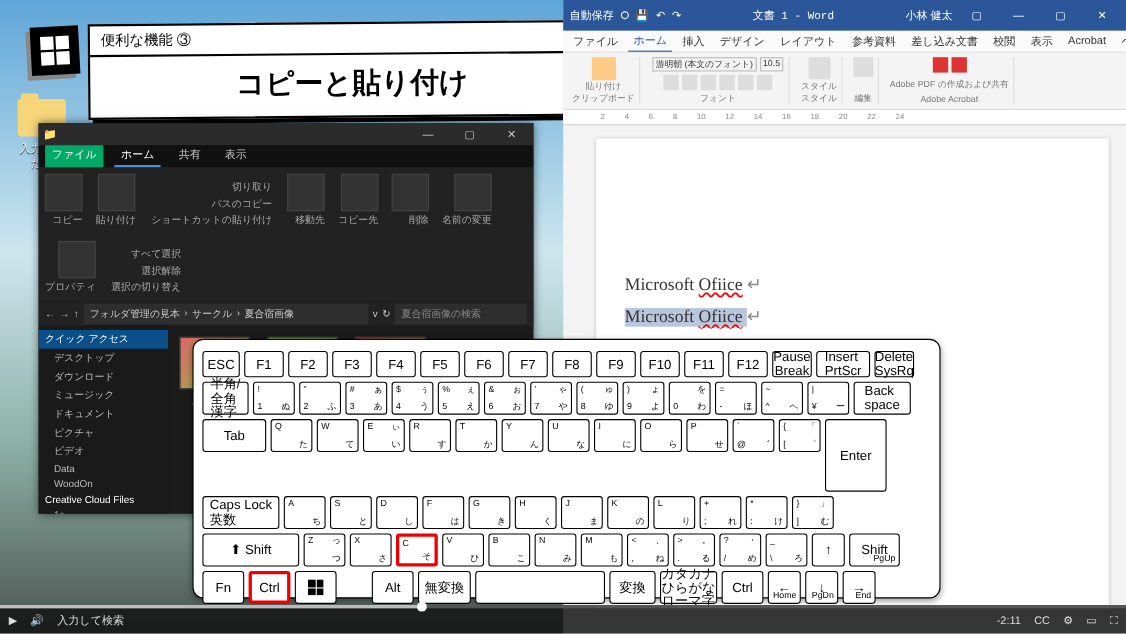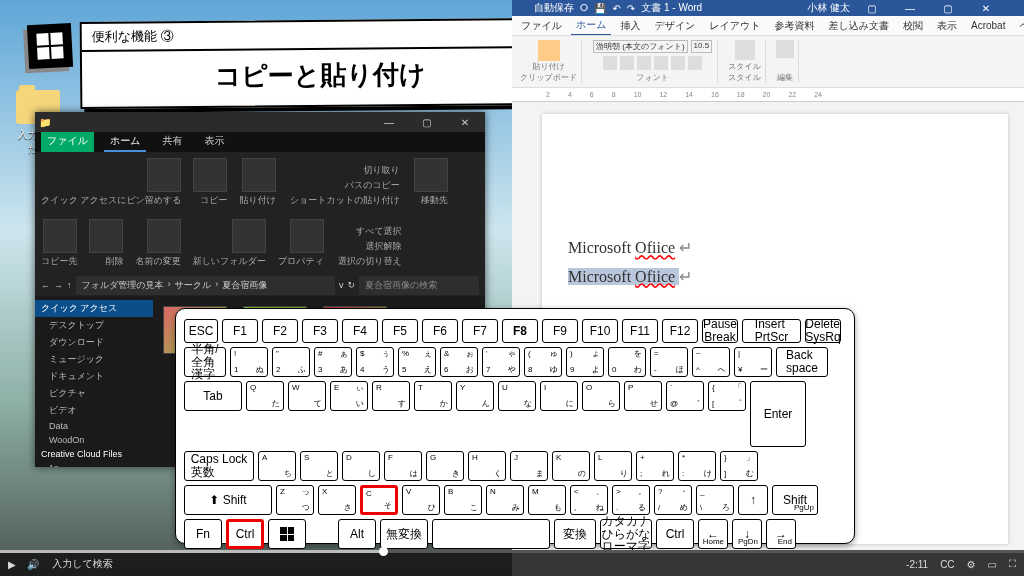--- a/index.html
+++ b/index.html
@@ -39,22 +39,22 @@
   .explorer .sidebar{width:118px;background:#1a1a1a;padding:4px 0;overflow:auto;font-size:9px;}
   .explorer .sidebar .item{padding:2px 8px 2px 14px;white-space:nowrap;color:#bbb;}
   .explorer .sidebar .item.h{padding-left:6px;color:#fff;}
   .explorer .sidebar .item.sel{background:#0a4e8a;color:#fff;}
   .explorer .content{flex:1;padding:10px;display:flex;gap:16px;align-items:flex-start;}
   .explorer .thumb{width:64px;text-align:center;font-size:9px;color:#ccc;}
   .explorer .thumb .img{width:64px;height:48px;background:linear-gradient(135deg,#c86,#9b4);margin-bottom:4px;border:1px solid #444;}
 
   
   .word { position:absolute; right:0; top:0; width:512px; height:576px; background:#f3f3f3; font-size:10px; color:#333; }
-  .word .titlebar{height:16px;background:#2b579a;color:#fff;display:flex;align-items:center;padding:0 22px;gap:6px;}
-  .word .titlebar .center{flex:1;text-align:left;}
+  .word .titlebar{height:28px;background:#2b579a;color:#fff;display:flex;align-items:center;padding:0 6px;gap:6px;}
+  .word .titlebar .center{flex:1;text-align:center;font-family:Liberation Mono, monospace;}
   .word .titlebar .wb{width:32px;text-align:center;}
   .word .tabs{height:20px;background:#fafafa;display:flex;align-items:center;gap:4px;font-size:10px;border-bottom:1px solid #ddd;padding:0 4px;overflow:hidden;white-space:nowrap;}
   .word .tabs span{padding:2px 5px;}
   .word .tabs .on{border-bottom:2px solid #2b579a;color:#2b579a;}
   .word .ribbon{height:52px;background:#f4f4f4;border-bottom:1px solid #ddd;display:flex;gap:6px;padding:4px;overflow:hidden;font-size:8px;}
   .word .ribbon .grp{border-right:1px solid #ddd;padding:0 4px;display:flex;flex-direction:column;align-items:center;justify-content:space-between;}
   .word .ribbon .grp .row{display:flex;gap:3px;}
   .word .ribbon .grp .ic{width:14px;height:14px;background:#ddd;}
   .word .ribbon .grp .lbl{color:#777;font-size:8px;white-space:nowrap;}
   .word .ruler{height:14px;background:#fff;border-bottom:1px solid #ccc;font-size:7px;color:#888;display:flex;align-items:center;gap:18px;padding-left:34px;overflow:hidden;}
@@ -114,24 +114,20 @@
   </div>
   <div class="tabs">
     <span style="background:#0a6;color:#fff;">ファイル</span>
     <span class="on">ホーム</span>
     <span>共有</span>
     <span>表示</span>
   </div>
   <div class="ribbon">
     <div class="group">
         <div class="big"></div>
-        <div>クイック アクセスにピン留めする</div>
-      </div>
-    <div class="group">
-        <div class="big"></div>
         <div>コピー</div>
       </div>
     <div class="group">
         <div class="big"></div>
         <div>貼り付け</div>
       </div>
     <div class="group lines">
       <div>切り取り</div>
       <div>パスのコピー</div>
       <div>ショートカットの貼り付け</div>
@@ -144,24 +140,20 @@
         <div class="big"></div>
         <div>コピー先</div>
       </div>
     <div class="group">
         <div class="big"></div>
         <div>削除</div>
       </div>
     <div class="group">
         <div class="big"></div>
         <div>名前の変更</div>
-      </div>
-    <div class="group">
-        <div class="big"></div>
-        <div>新しいフォルダー</div>
       </div>
     <div class="group">
         <div class="big"></div>
         <div>プロパティ</div>
       </div>
     <div class="group lines">
       <div>すべて選択</div>
       <div>選択解除</div>
       <div>選択の切り替え</div>
     </div>
@@ -264,20 +256,28 @@
     </div>
     <div class="grp">
       <div class="ic" style="width:20px;height:20px;"></div>
       <div class="lbl">スタイル</div>
       <div class="lbl">スタイル</div>
     </div>
     <div class="grp">
       <div class="ic" style="width:18px;height:18px;"></div>
       <div class="lbl">編集</div>
     </div>
+    <div class="grp">
+      <div class="row">
+          <div class="ic" style="background:#d33;"></div>
+          <div class="ic" style="background:#d33;"></div>
+        </div>
+      <div class="lbl">Adobe PDF の作成および共有</div>
+      <div class="lbl">Adobe Acrobat</div>
+    </div>
 
   </div>
   <div class="ruler">
     <span>2</span>
       <span>4</span>
       <span>6</span>
       <span>8</span>
       <span>10</span>
       <span>12</span>
       <span>14</span>
@@ -312,39 +312,39 @@
       </div>
       <div class="key" style="width: 36px; font-size: 9px;">
         <span class="big">F5</span>
       </div>
       <div class="key" style="width: 36px; font-size: 9px;">
         <span class="big">F6</span>
       </div>
       <div class="key" style="width: 36px; font-size: 9px;">
         <span class="big">F7</span>
       </div>
-      <div class="key" style="width: 36px; font-size: 9px; font-weight: bold;">
+      <div class="key" style="width: 36px; font-size: 9px;">
         <span class="big">F8</span>
       </div>
       <div class="key" style="width: 36px; font-size: 9px;">
         <span class="big">F9</span>
       </div>
       <div class="key" style="width: 36px; font-size: 9px; text-align: center;">
         <span class="big">F10</span>
       </div>
       <div class="key" style="width: 36px; font-size: 9px;">
         <span class="big">F11</span>
       </div>
       <div class="key" style="width: 36px; font-size: 9px;">
         <span class="big">F12</span>
       </div>
       <div class="key" style="width: 36px; font-size: 9px; text-align: center;">
         <span class="big">Pause<br>Break</span>
       </div>
-      <div class="key" style="width: 59px; font-size: 9px;">
+      <div class="key" style="width: 49px; font-size: 9px;">
         <span class="big">Insert<br>PrtScr</span>
       </div>
       <div class="key" style="width: 36px; font-size: 9px;">
         <span class="big">Delete<br>SysRq</span>
       </div>
     </div>
   <div class="row" id="kbd-r2">
       <div class="key" style="width: 42px;">
         <span class="big">半角/<br>全角<br>漢字</span>
       </div>

